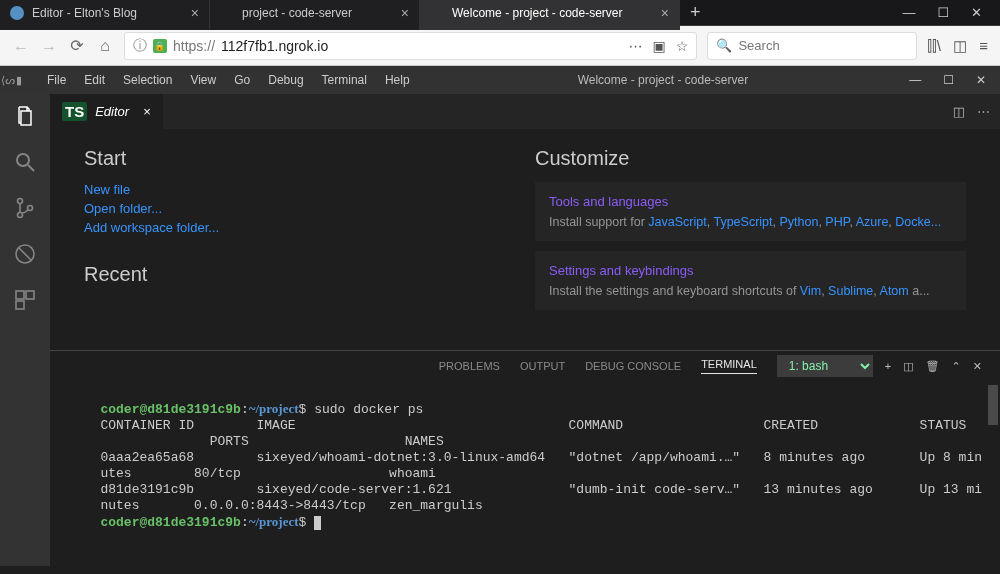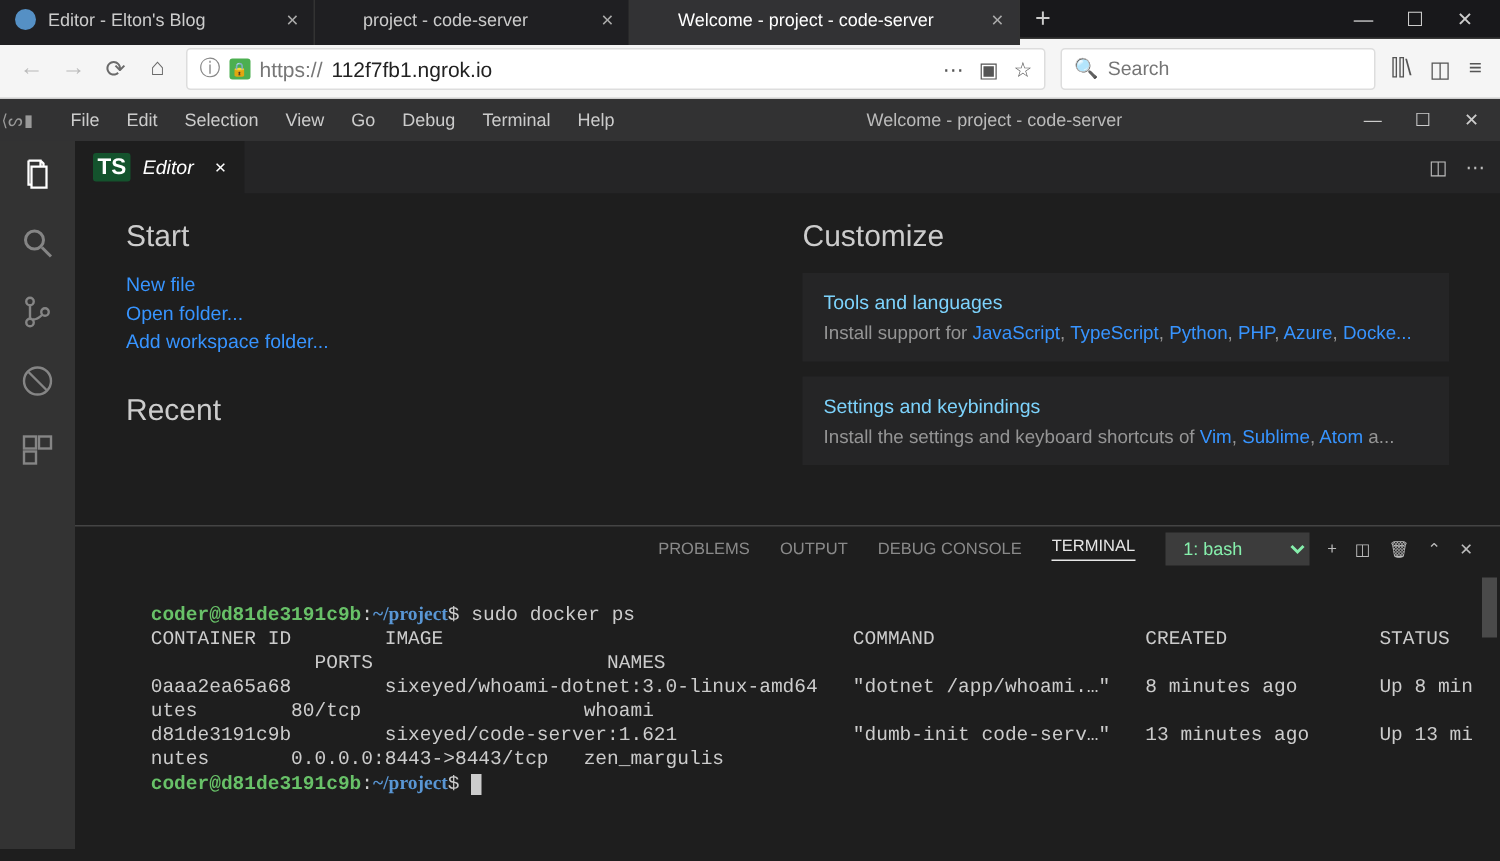--- a/index.html
+++ b/index.html
@@ -44,21 +44,21 @@
 .ed-tab .label { font-style: italic; }
 .tabs-right { margin-left: auto; display: flex; gap: 12px; padding-right: 10px; color: #bbb; }
 
 .welcome { flex: 1; display: flex; gap: 20px; padding: 18px 34px; overflow: hidden; background: #1e1e1e; }
 .welcome-left { flex: 1; }
 .welcome-right { flex: 1; }
 .welcome h3 { font-size: 20px; font-weight: 300; color: #ccc; margin-bottom: 12px; }
 .welcome .link { color: #3794ff; font-size: 13px; display: block; margin-bottom: 4px; }
 .welcome .section2 { margin-top: 28px; }
 .card { background: #252526; padding: 12px 14px; margin-bottom: 10px; color: #ccc; }
-.card .card-title { color: #7dd3fc; font-size: 13px; margin-bottom: 6px; }
+.card .card-title { color: #8b5cf6; font-size: 13px; margin-bottom: 6px; }
 .card .card-text { font-size: 12.5px; color: #959595; }
 .card .card-text a { color: #3794ff; text-decoration: none; }
 
 
 .panel { height: 216px; background: #1e1e1e; border-top: 1px solid #444; display: flex; flex-direction: column; align-items: flex-end; }
 .panel-tabs { height: 30px; display: flex; align-items: center; padding: 0 18px; gap: 20px; font-size: 11px; color: #8a8a8a; }
 .panel-tabs span.active { color: #e7e7e7; border-bottom: 1px solid #e7e7e7; padding-bottom: 3px; }
 .panel-right { margin-left: auto; display: flex; align-items: center; gap: 12px; color: #bbb; }
 .term-sel { background: #3c3c3c; color: #86efac; border: none; padding: 2px 28px 2px 8px; font-size: 12px; height: 22px; }
 .term { flex: 1; font-family: Consolas, "Courier New", monospace; font-size: 13px; line-height: 16px; color: #ccc; padding: 4px 18px; white-space: pre; overflow: hidden; position: relative; }

